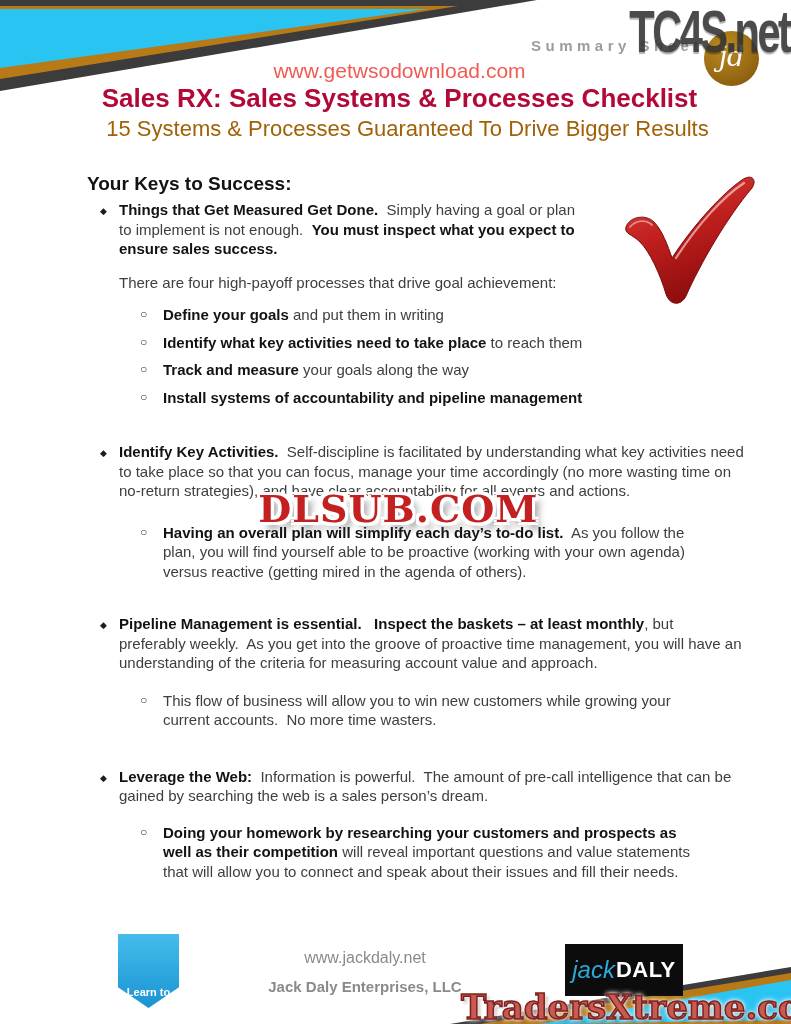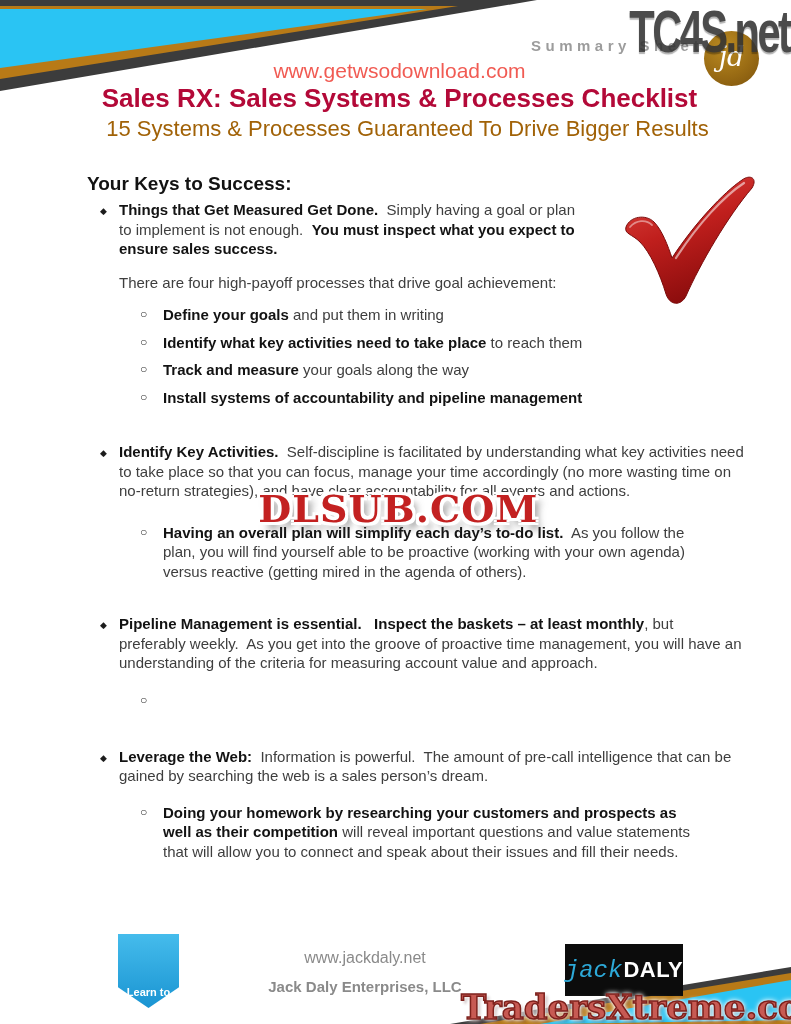--- a/index.html
+++ b/index.html
@@ -65,21 +65,21 @@
   .badge div { font-size:11px; line-height:13px; font-weight:bold;margin-top:43px; }
   .badge .dollars { font-size:14px; font-style:italic; margin-top:3px; }
 
   .footer-center { position:absolute; top:949px; left:215px; width:300px; text-align:center;
                    color:#8a8a8a; z-index:5; }
   .footer-center .site    { font-size:16px; }
   .footer-center .company { font-size:15px; margin-top:11px;font-weight:bold; }
 
   .jackdaly { position:absolute; top:944px; left:565px; width:118px; height:52px; background:#0c0c0c;
               display:flex; align-items:center; justify-content:center; z-index:5; }
-  .jackdaly .jack { color:#2da9d8; font-family:Liberation Mono, monospace; font-style:italic;
+  .jackdaly .jack { color:#2da9d8; font-family:Liberation Sans, sans-serif; font-style:italic;
                     font-size:24px; margin-right:1px; }
   .jackdaly .daly { color:#ffffff; font-weight:bold; font-size:22px; letter-spacing:0.5px; }
 
   .wm-bottom { position:absolute; top:987px; left:461px; z-index:7; white-space:nowrap;
                font-family:"DejaVu Serif",serif; font-weight:bold; font-size:34px;
                color:#c75a53; -webkit-text-stroke:1.5px #7d211c;
                text-shadow:0 0 3px #fff, 0 0 5px #fff, 0 0 6px #fff, 3px 3px 3px rgba(70,20,20,0.4); }
 </style>
 </head>
 <body>
@@ -155,20 +155,21 @@
       <div class="para b2" style="margin-top: 22px;">
         <span class="marker">○</span>
         <div class="ptext"><span class="bold">Having an overall plan will simplify each day’s to-do list.</span><span>  As you follow the plan, you will find yourself able to be proactive (working with your own agenda) versus reactive (getting mired in the agenda of others).</span></div>
       </div>
       <div class="para b1" style="margin-top: 33px;">
         <span class="marker">◆</span>
         <div class="ptext"><span class="bold">Pipeline Management is essential.   Inspect the baskets – at least monthly</span><span>, but preferably weekly.  As you get into the groove of proactive time management, you will have an understanding of the criteria for measuring account value and approach.</span></div>
       </div>
       <div class="para b2" style="margin-top: 18px;">
         <span class="marker">○</span>
+        <div class="ptext"><span>This flow of business will allow you to win new customers while growing your current accounts.  No more time wasters.</span></div>
       </div>
       <div class="para b1" style="margin-top: 37px;">
         <span class="marker">◆</span>
         <div class="ptext"><span class="bold">Leverage the Web:</span><span>  Information is powerful.  The amount of pre-call intelligence that can be gained by searching the web is a sales person’s dream.</span></div>
       </div>
       <div class="para b2" style="margin-top: 17px;">
         <span class="marker">○</span>
         <div class="ptext"><span class="bold">Doing your homework by researching your customers and prospects as well as their competition</span><span> will reveal important questions and value statements that will allow you to connect and speak about their issues and fill their needs.</span></div>
       </div>
     </div>

